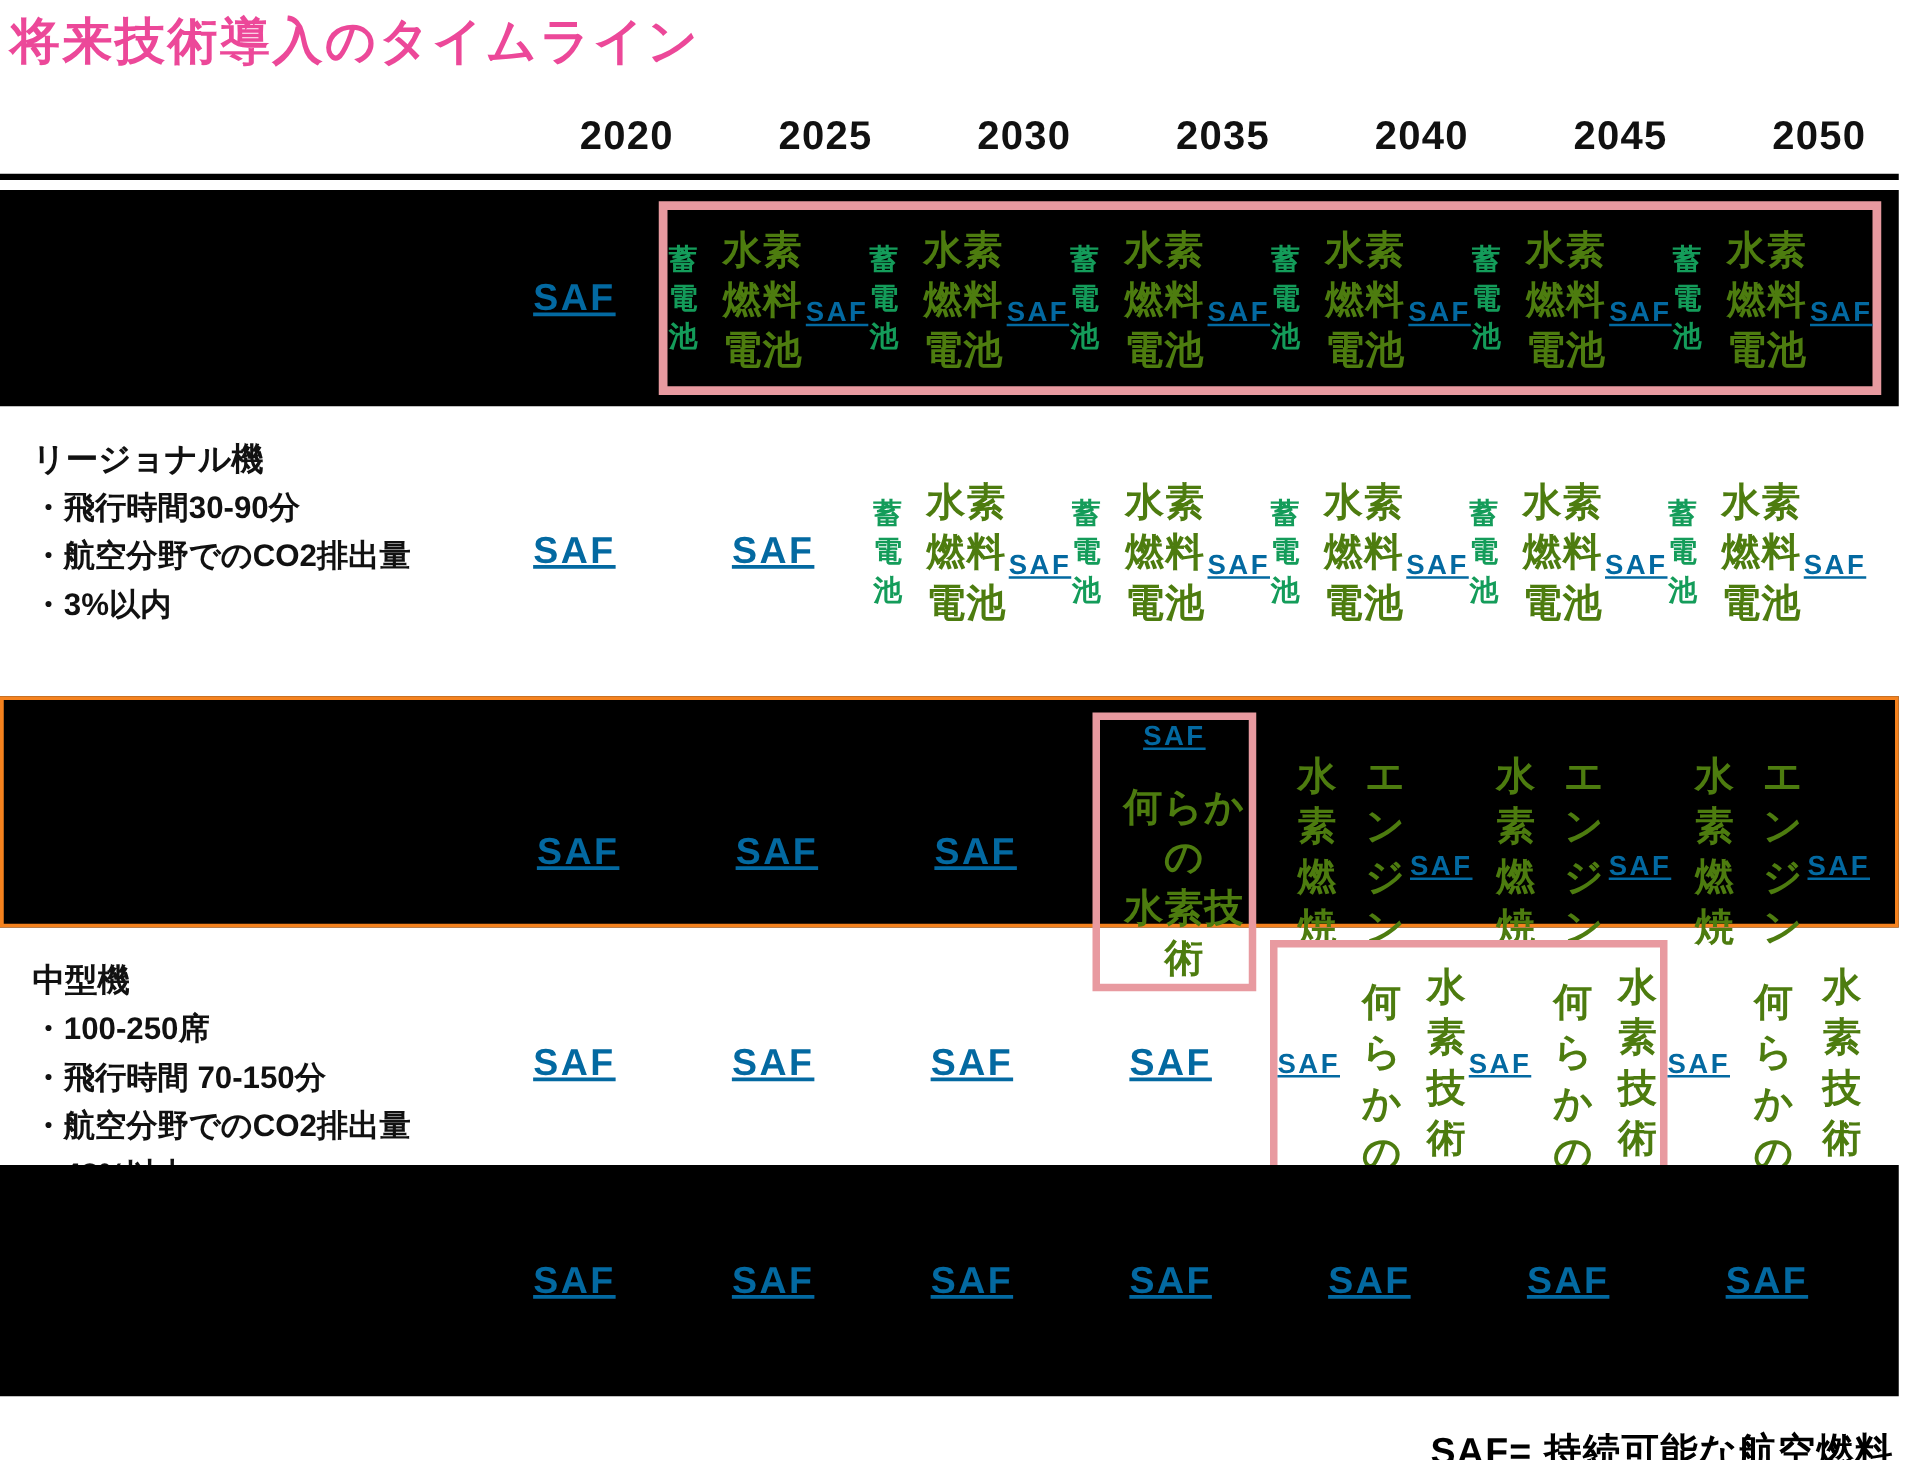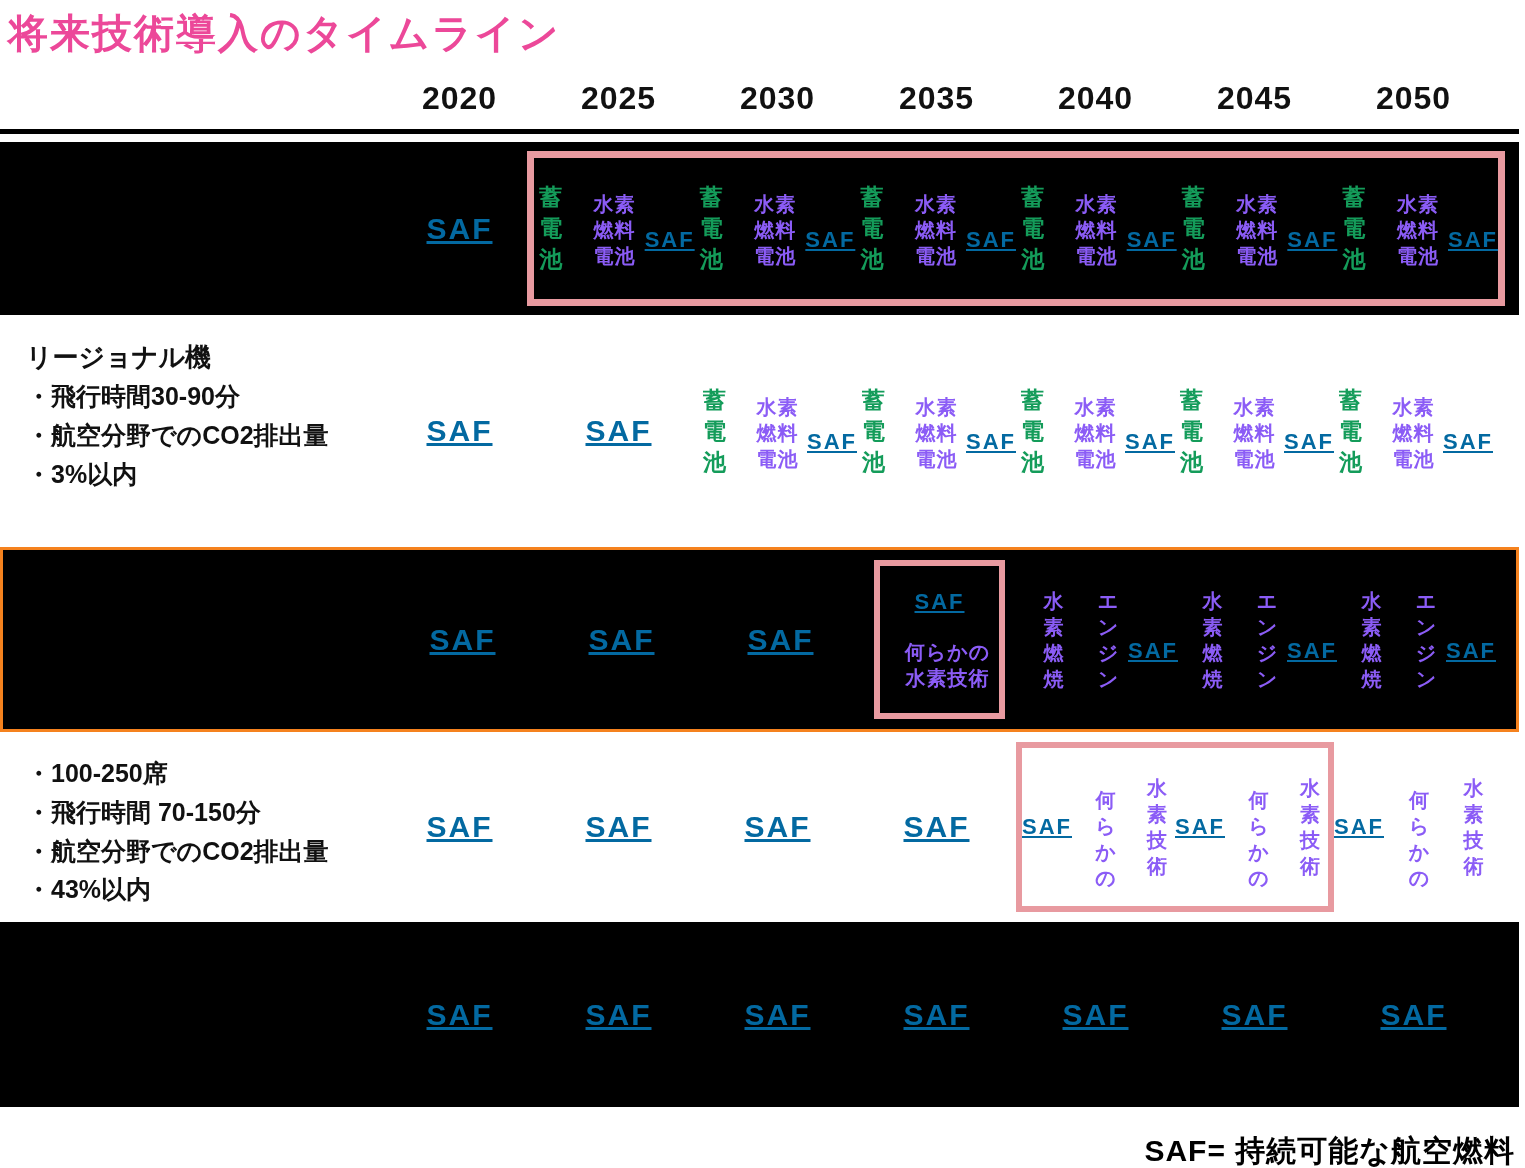--- a/index.html
+++ b/index.html
@@ -24,45 +24,46 @@
     display: grid;
     grid-template-columns: 380px repeat(7, 159px);
     width: 1519px;
   }
   .header {
     margin-top: 24px;
     border-bottom: 5px solid #000000;
     padding-bottom: 12px;
   }
   .year {
-    text-align: center;
+    text-align: right;
     font-size: 32px;
     font-weight: bold;
     letter-spacing: 1px;
     align-self: end;
+    margin-top: 10px;
   }
   .row { position: relative; }
   .band { background: #000000; }
   .row1 { height: 173px; margin-top: 8px; }
   .row2 { height: 232px; }
   .row3 { height: 185px; border: 3px solid #F5821E; }
   .row4 { height: 190px; }
   .row5 { height: 185px; }
   .cell {
     display: flex;
     flex-direction: row;
     align-items: center;
     justify-content: center;
     text-align: center;
   }
   .saf { color: #0369a1; font-weight: bold; text-decoration: underline; }
   .saf-lg { font-size: 30px; letter-spacing: 2px; }
   .saf-sm { font-size: 22px; letter-spacing: 2px; }
   .green { color: #149C5A; font-weight: bold; font-size: 23px; letter-spacing: 1px; }
-  .teal  { color: #8b5cf6; font-weight: bold; font-size: 20px; letter-spacing: 1px; line-height: 1.3; margin-left: 16px; }
+  .teal  { color: #4d7c0f; font-weight: bold; font-size: 31px; letter-spacing: 1px; line-height: 1.3; margin-left: 16px; }
   .tight { margin-top: 3px; }
   .gap-top { margin-top: 22px; }
   .gap-top-lg { margin-top: 24px; }
   .pink-box-r1 {
     grid-column: 3 / 9;
     border: 7px solid #E89AA0;
     margin: 9px -12px;
     display: grid;
     grid-template-columns: repeat(6, 1fr);
   }
@@ -212,20 +213,21 @@
   </div>
   <div class="cell">
     <div class="teal">水素燃焼</div>
     <div class="teal">エンジン</div>
     <div class="saf saf-sm gap-top">SAF</div>
   </div>
 </div>
 
 <div class="grid row row4">
   <div class="label-block">
+    <div class="label-name">中型機</div>
     <div>・100-250席</div>
     <div>・飛行時間 70-150分</div>
     <div>・航空分野でのCO2排出量</div>
     <div>・43%以内</div>
   </div>
   <div class="cell saf saf-lg">SAF</div>
   <div class="cell saf saf-lg">SAF</div>
   <div class="cell saf saf-lg">SAF</div>
   <div class="cell saf saf-lg">SAF</div>
   <div class="pink-box-r4">

